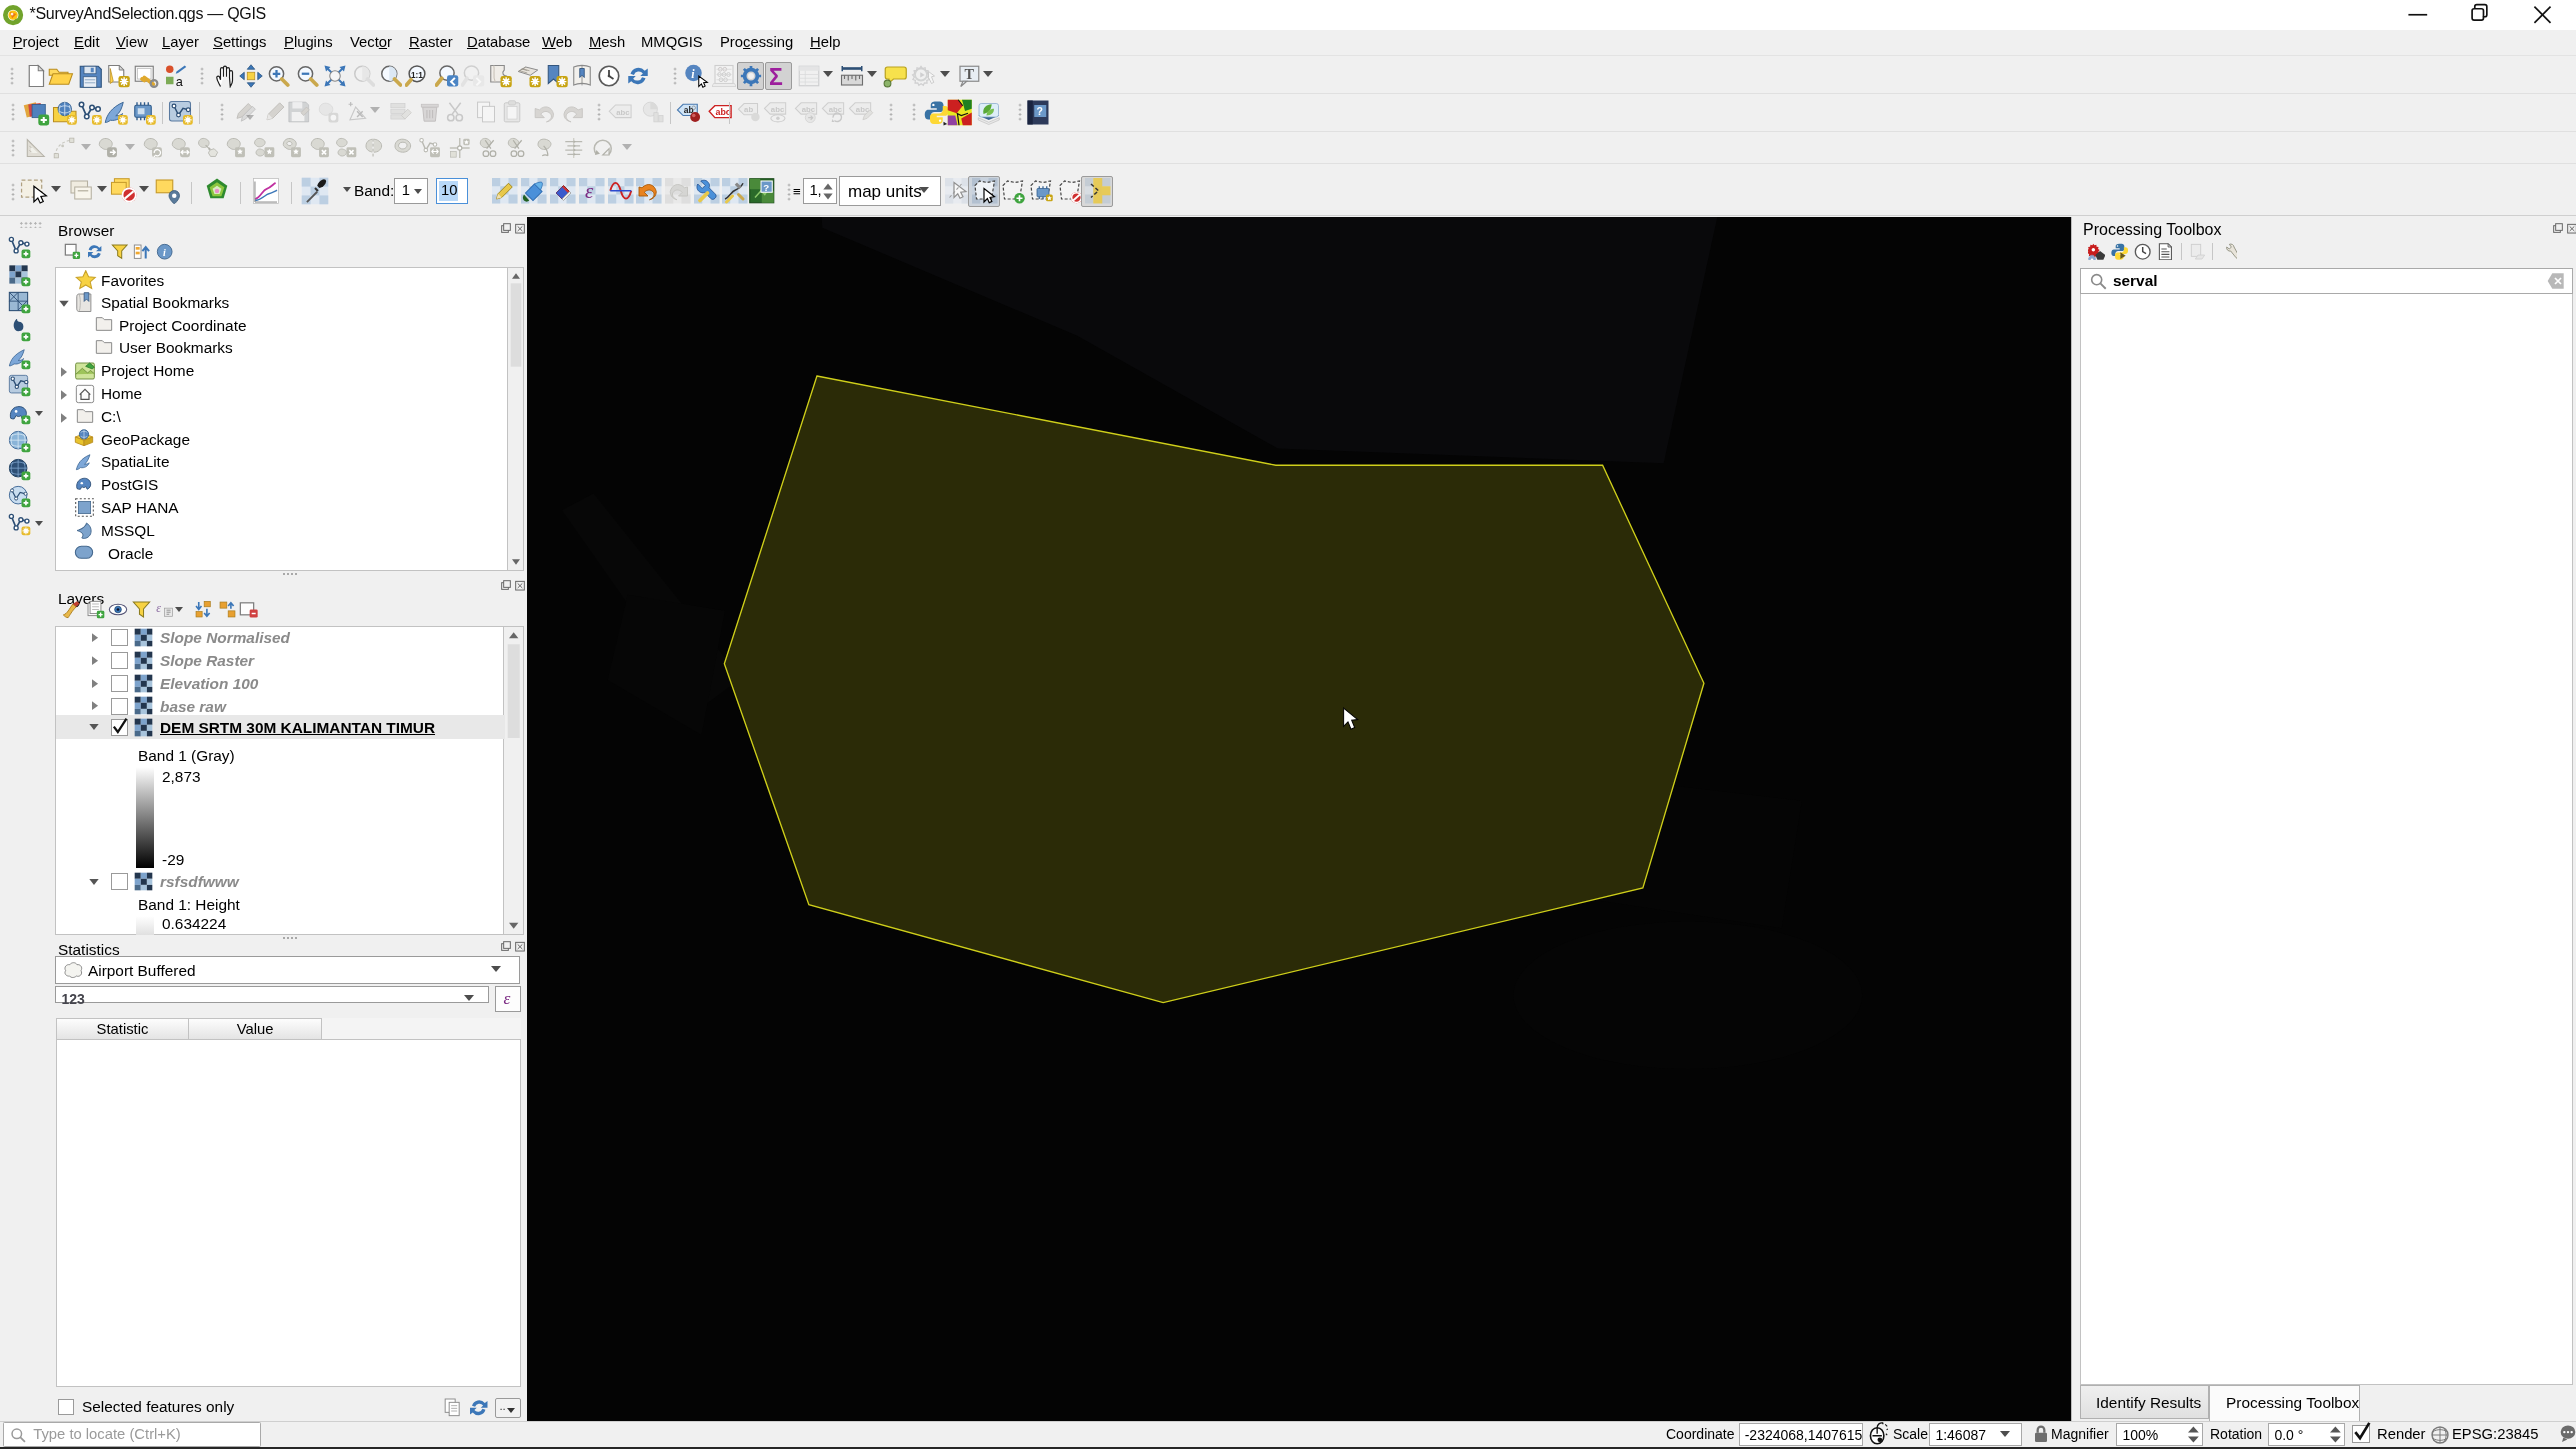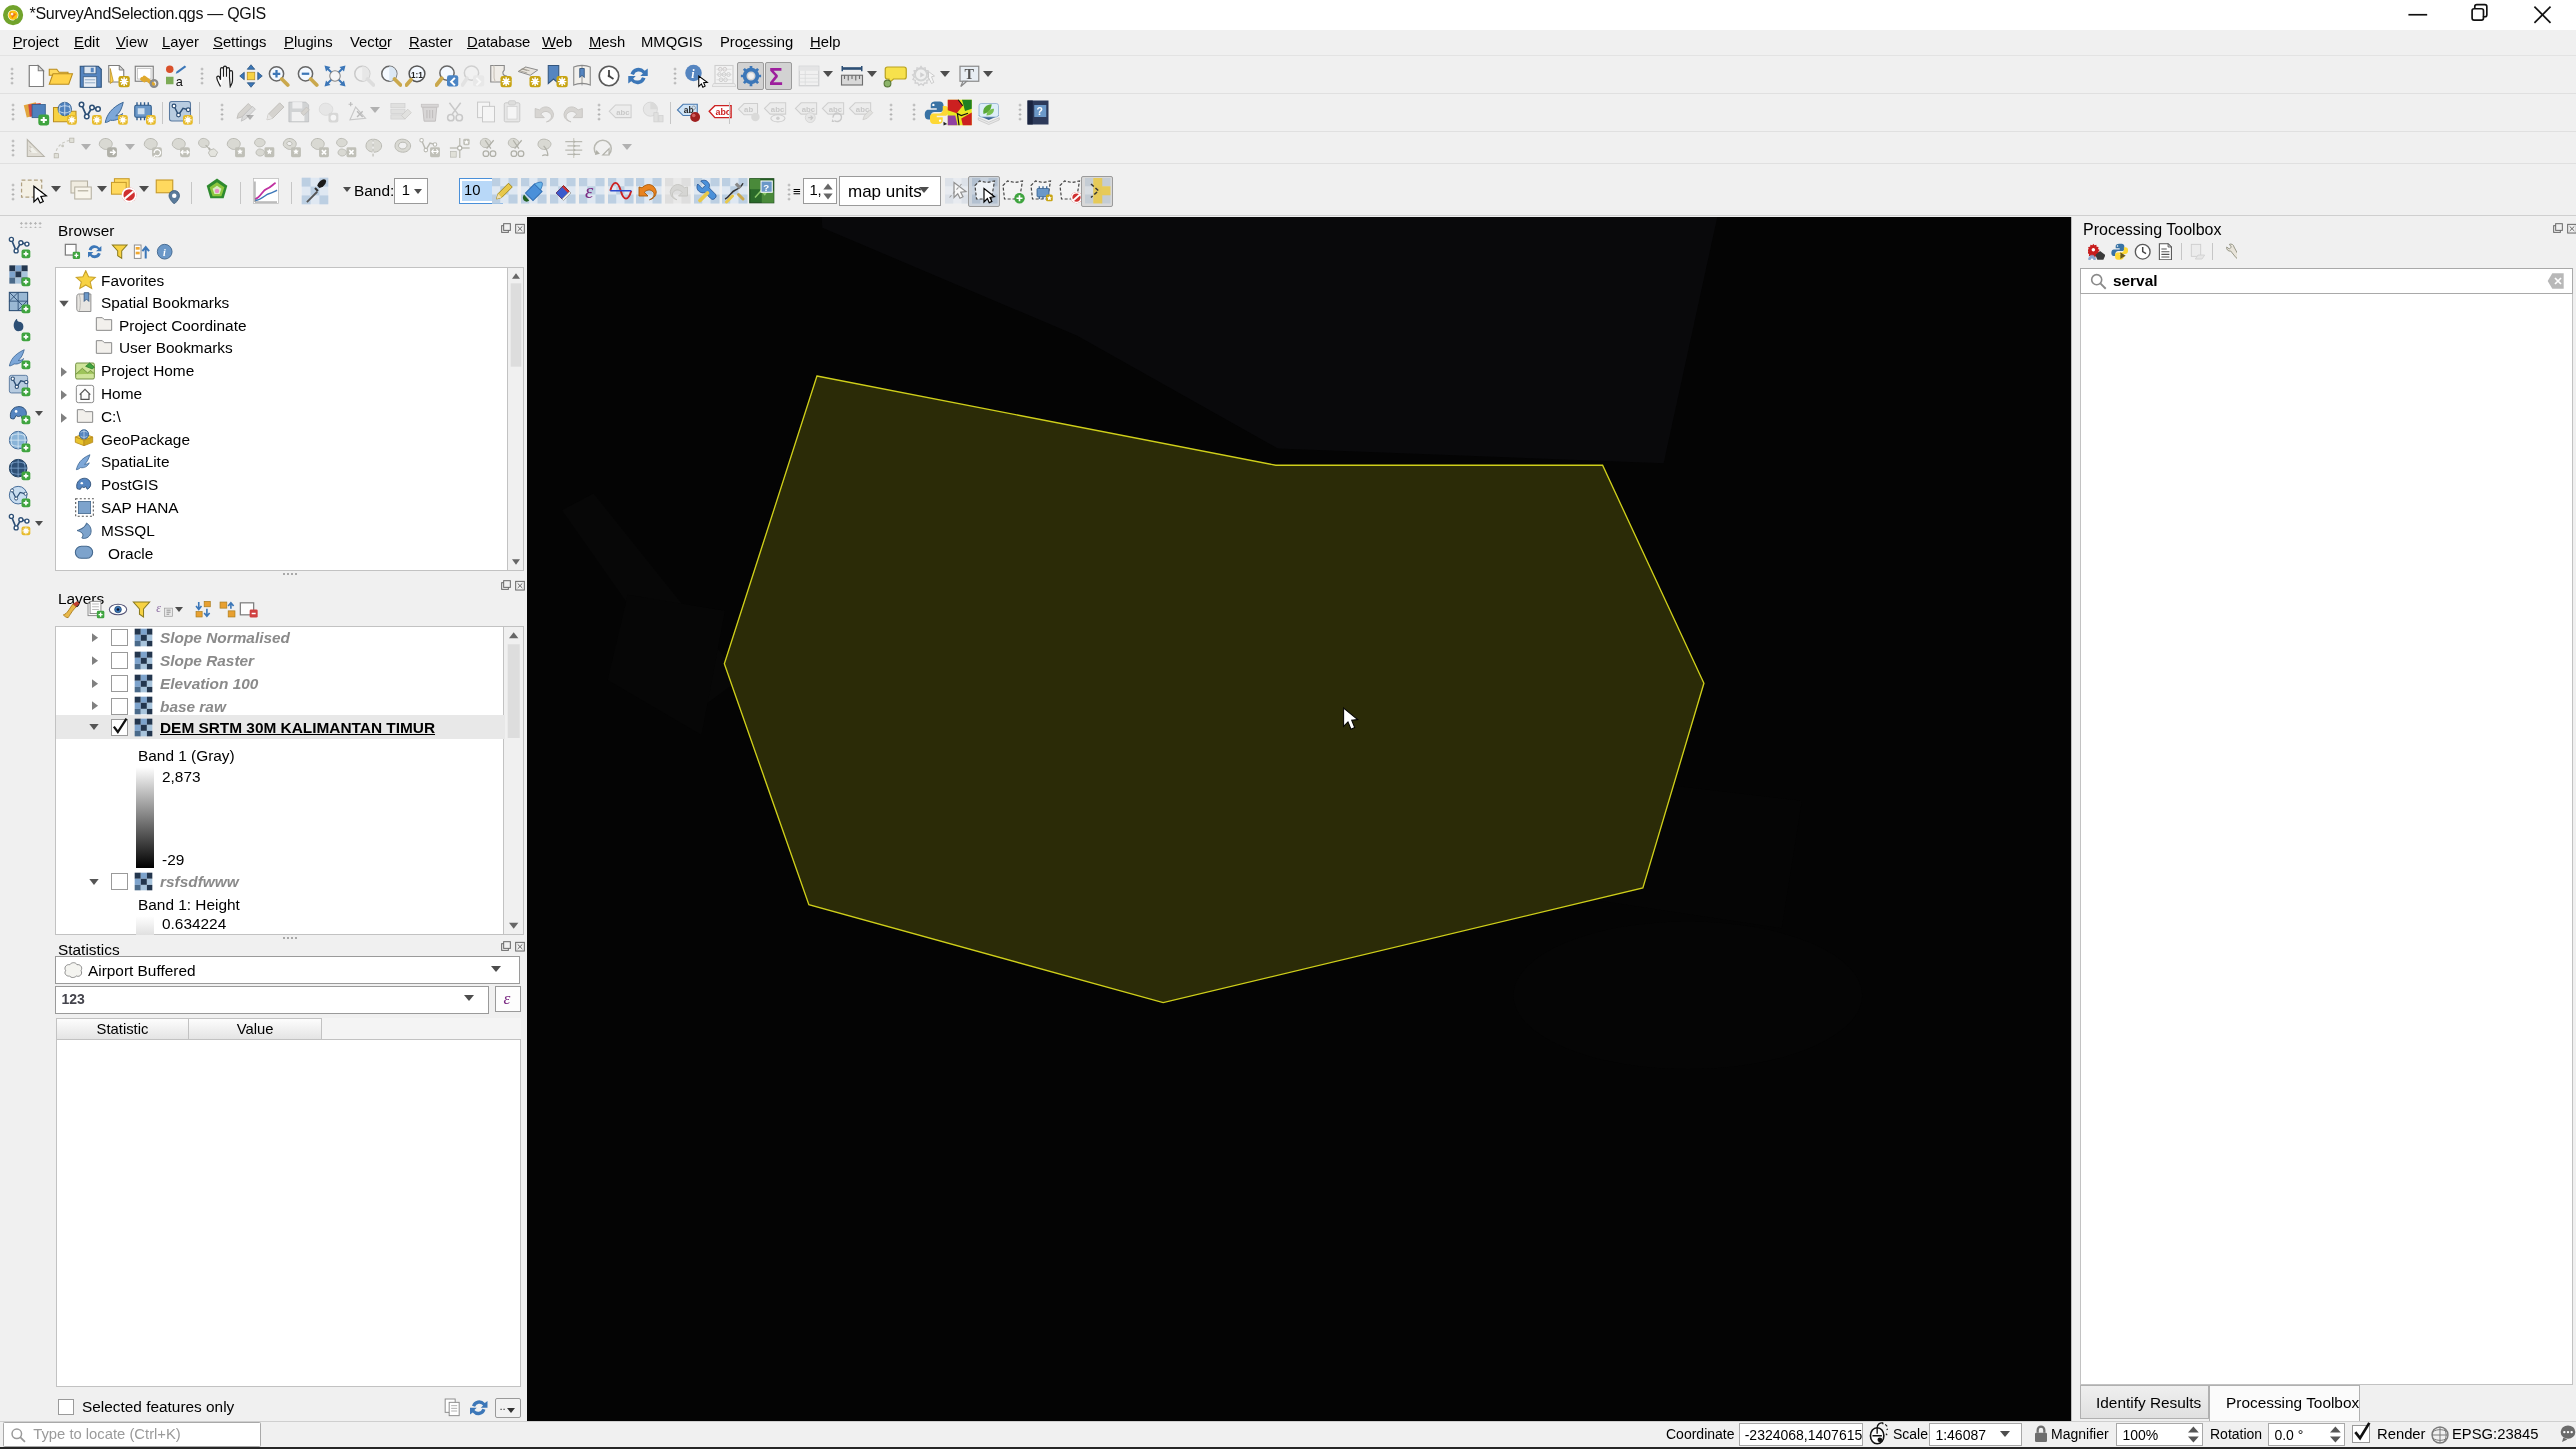--- a/index.html
+++ b/index.html
@@ -790,21 +790,21 @@
         <path d="M20 14 l4 4 l-2 2 l-4 -4 z" fill="#333"></path>
         <path d="M23 9 c2 -3 5 -6 8 -6 c2 0 3 1 3 3 c0 3 -3 6 -6 8 l-3 1 l-3 -3 z" fill="#1a1a1a"></path>
       </svg>
     </div>
  <div class="das" style="left:343px;top:187px"></div>
  <div class="txt" style="left:354px;top:182px;font-size:15.4px">Band:</div>
  <div class="combo" style="left:394px;top:178px;width:34px;height:25.5px">
       <span style="position:absolute;left:6.7px;top:3.4px;font-size:14.8px">1</span>
       <span class="das" style="left:19px;top:10px"></span>
     </div>
- <div class="combo" style="left:459px;top:178px;width:44px;height:25.5px;border-color:#4a90d9">
+ <div class="combo" style="left:436px;top:178px;width:32px;height:25.5px;border-color:#4a90d9">
       <span style="position:absolute;left:2px;top:2px;right:9.4px;bottom:2px;background:#b8d8f8"></span>
       <span style="position:absolute;left:4px;top:3.4px;font-size:14.8px">10</span>
     </div>
  <div class="i" style="left:492px;top:178px;width:25.5px;height:25.5px">
       <svg viewBox="0 0 34 34">
         <rect x="0" y="0" width="34" height="34" fill="#dfe8f2"></rect>
         <rect x="0" y="0" width="11" height="11" fill="#bccfe2"></rect>
         <rect x="22" y="0" width="12" height="11" fill="#bccfe2"></rect>
         <rect x="11" y="11" width="11" height="11" fill="#bccfe2"></rect>
         <rect x="0" y="22" width="11" height="12" fill="#bccfe2"></rect>
@@ -1428,21 +1428,21 @@
       <rect x="22" y="2" width="13" height="13" fill="none" stroke="#666" stroke-width="1.5"></rect>
       <path d="M25 5 l7 7 m0 -7 l-7 7" stroke="#666" stroke-width="1.5"></path>
     </svg>
  <div class="combo" style="left:55px;top:956px;width:465px;height:28px">
   <svg style="position:absolute;left:6.7px;top:4.7px" width="20" height="17.4" viewBox="0 0 30 26">
         <path d="M4 13 c-3 -5 1 -10 6 -9 c3 -4 9 -4 11 0 c5 -1 9 4 6 9 c3 5 -2 10 -7 8 c-3 3 -8 3 -10 0 c-5 1 -9 -4 -6 -8 z" fill="#f4f4f0" stroke="#8a8a8a" stroke-width="1.5"></path>
       </svg>
   <span style="position:absolute;left:32px;top:4.7px;font-size:15.4px">Airport Buffered</span>
   <span class="da" style="left:435px;top:9.4px"></span>
  </div>
- <div class="combo" style="left:55px;top:986px;width:434px;height:28px">
+ <div class="combo" style="left:55px;top:986px;width:434px;height:17px">
   <span style="position:absolute;left:5.4px;top:4px;font-size:14px;font-weight:bold;color:#44444c">123</span>
   <span class="da" style="left:408px;top:8px"></span>
  </div>
  <div class="combo" style="left:495px;top:986px;width:25.5px;height:25.5px;background:#fdfdfd">
       <span style="position:absolute;left:7.4px;top:1.3px;font-size:17.4px;color:#7a2982;font-family:'Liberation Serif';font-style:italic">ε</span>
     </div>
  <div class="a" style="left:56px;top:1018px;width:133px;height:22px;background:linear-gradient(#fdfdfd,#e4e4e4);border:0.7px solid #c2c2c2;text-align:center;font-size:14.8px;line-height:21px">Statistic</div>
  <div class="a" style="left:189px;top:1018px;width:133px;height:22px;background:linear-gradient(#fdfdfd,#e4e4e4);border:0.7px solid #c2c2c2;border-left:none;text-align:center;font-size:14.8px;line-height:21px">Value</div>
  <div class="a" style="left:322px;top:1018px;width:199px;height:22px;background:#f4f4f4;border-bottom:0.7px solid #c2c2c2"></div>
  <div class="a" style="left:56px;top:1040px;width:465px;height:347px;background:#fff;border:0.7px solid #c2c2c2;border-top:none"></div>

